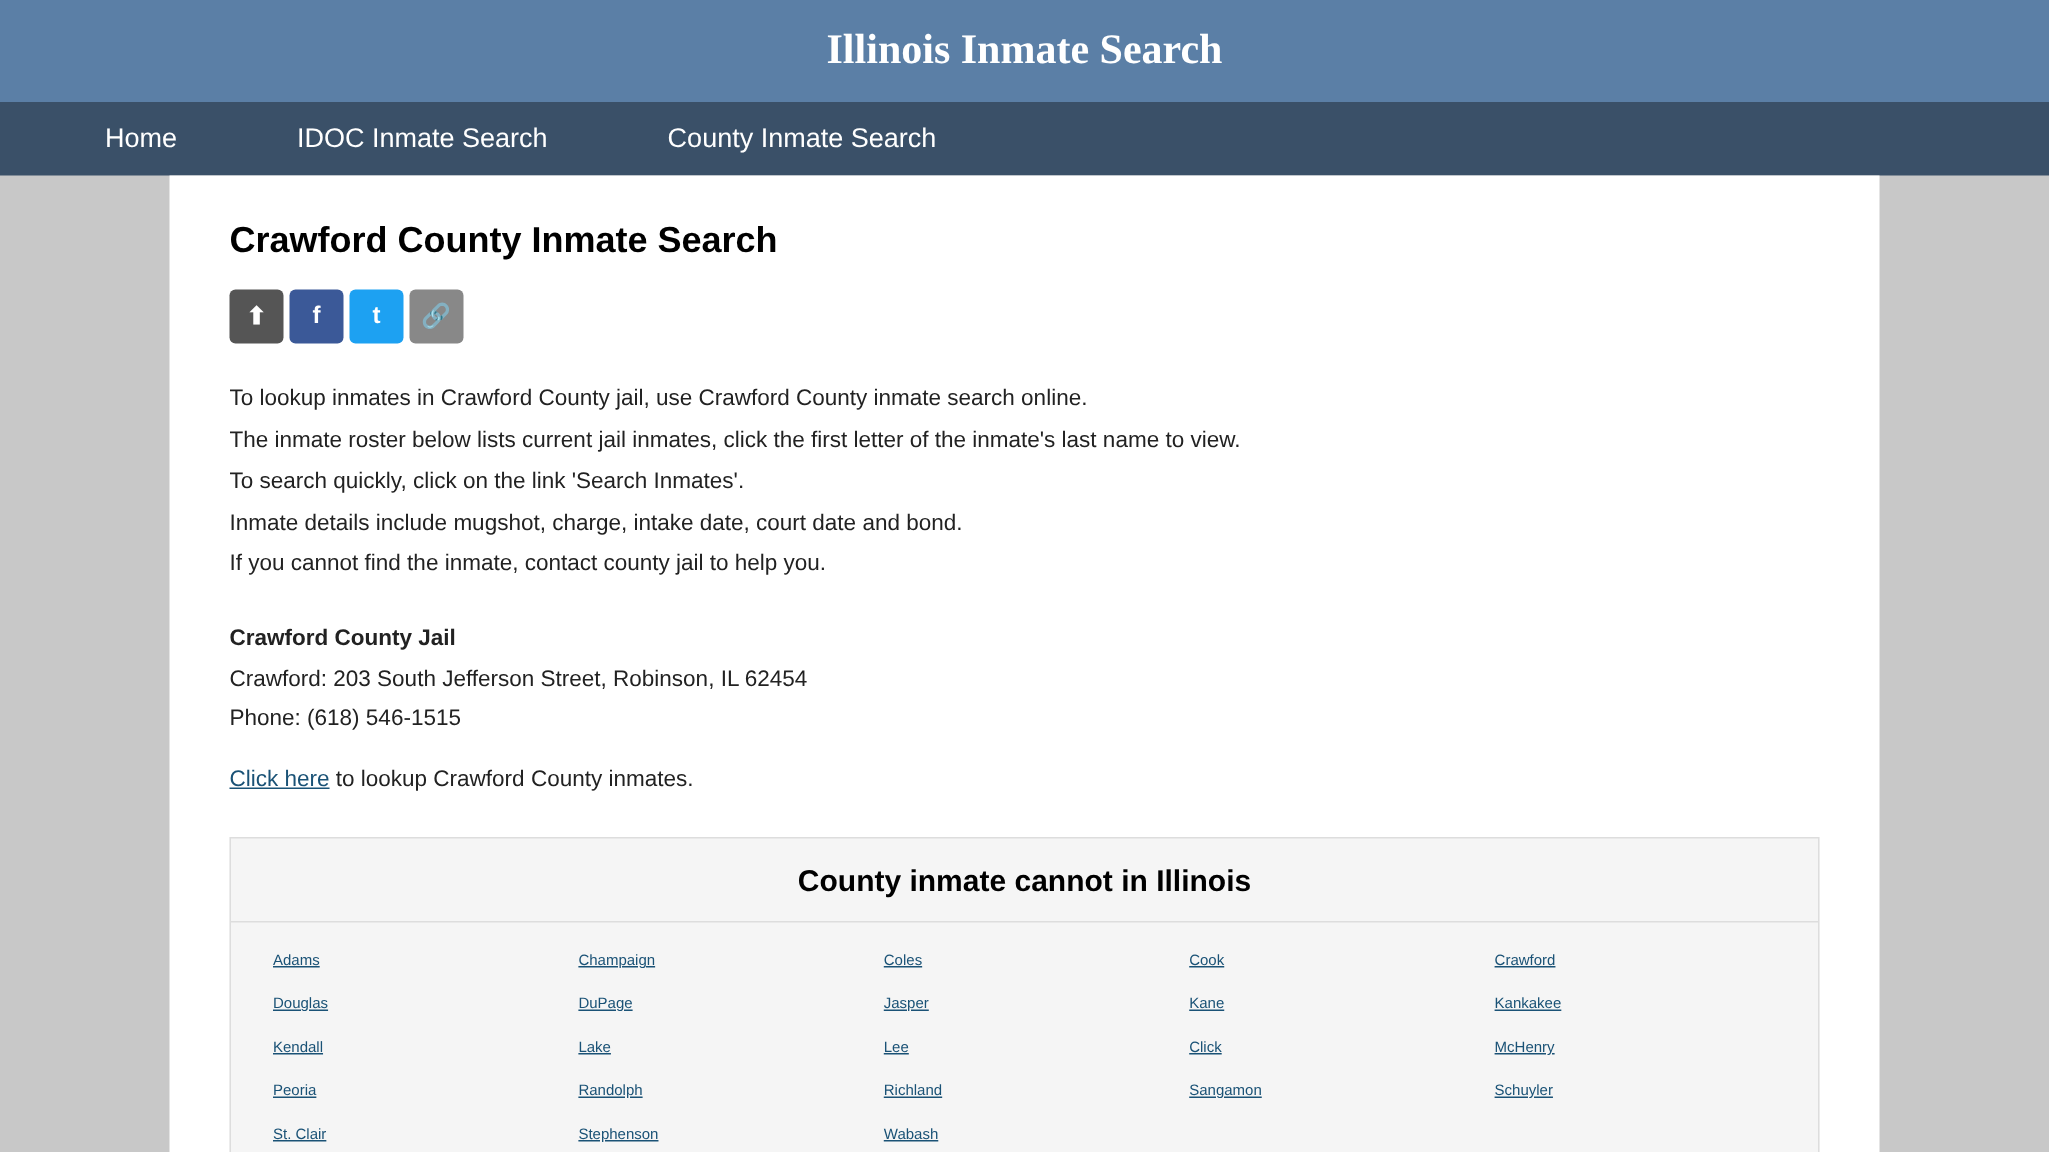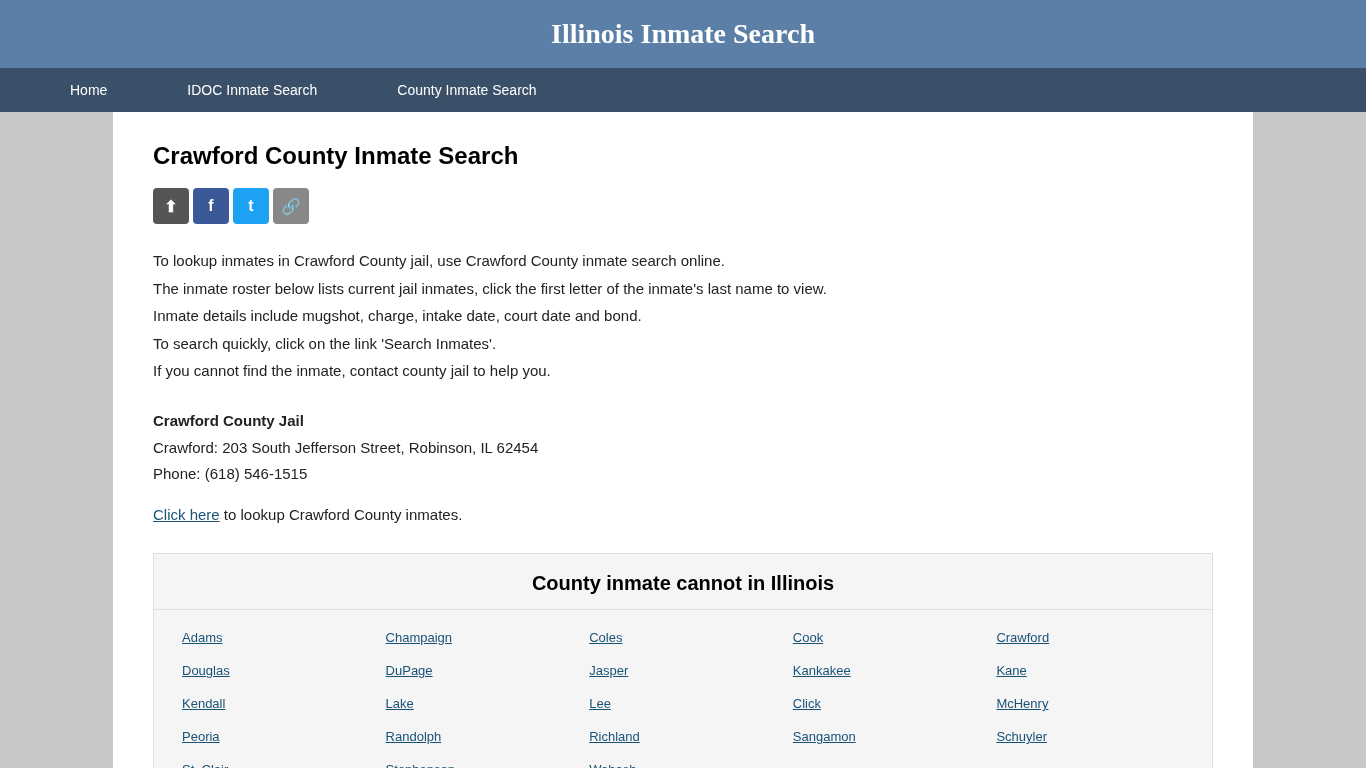--- a/index.html
+++ b/index.html
@@ -28,21 +28,21 @@
     .main-nav {
       background-color: #3a5068;
       display: flex;
       justify-content: flex-start;
       padding: 0 30px;
     }
     .nav-item {
       color: #fff;
       padding: 14px 40px;
       font-family: Arial, sans-serif;
-      font-size: 14px;
+      font-size: 18px;
       cursor: pointer;
       text-decoration: none;
       display: inline-block;
       text-align: right;
     }
     
     .main-content {
       background: #fff;
       margin: 0 auto;
       max-width: 1140px;
@@ -128,21 +128,21 @@
       margin-bottom: 16px;
     }
     .county-grid {
       display: grid;
       grid-template-columns: repeat(5, 1fr);
       padding: 0 20px;
       row-gap: 10px;
     }
     .county-link {
       font-family: Arial, sans-serif;
-      font-size: 13px;
+      font-size: 10px;
       color: #1a5276;
       text-decoration: underline;
       cursor: pointer;
       padding: 4px 8px;
     }
   </style>
 </head>
 <body>
 
 <div id="app">
@@ -163,22 +163,22 @@
     <div class="share-buttons">
       <div class="share-btn share">⬆</div>
       <div class="share-btn facebook">f</div>
       <div class="share-btn twitter">t</div>
       <div class="share-btn link">🔗</div>
     </div>
 
     <div class="description">
       <p>To lookup inmates in Crawford County jail, use Crawford County inmate search online.</p>
       <p>The inmate roster below lists current jail inmates, click the first letter of the inmate's last name to view.</p>
+      <p>To search quickly, click on the link 'Search Inmates'.</p>
       <p>Inmate details include mugshot, charge, intake date, court date and bond.</p>
-      <p>To search quickly, click on the link 'Search Inmates'.</p>
       <p>If you cannot find the inmate, contact county jail to help you.</p>
     </div>
 
     <div class="jail-info">
       <div class="jail-name">Crawford County Jail</div>
       <div>
         <span>Crawford:</span>
         <span>203 South Jefferson Street, Robinson, IL 62454</span>
       </div>
       <div>
@@ -196,22 +196,22 @@
       <div class="county-grid" id="county-grid">
 
       <a class="county-link" href="#">Adams</a>
           <a class="county-link" href="#">Champaign</a>
           <a class="county-link" href="#">Coles</a>
           <a class="county-link" href="#">Cook</a>
           <a class="county-link" href="#">Crawford</a>
           <a class="county-link" href="#">Douglas</a>
           <a class="county-link" href="#">DuPage</a>
           <a class="county-link" href="#">Jasper</a>
+          <a class="county-link" href="#">Kane</a>
           <a class="county-link" href="#">Kankakee</a>
-          <a class="county-link" href="#">Kane</a>
           <a class="county-link" href="#">Kendall</a>
           <a class="county-link" href="#">Lake</a>
           <a class="county-link" href="#">Lee</a>
           <a class="county-link" href="#">Click</a>
           <a class="county-link" href="#">McHenry</a>
           <a class="county-link" href="#">Peoria</a>
           <a class="county-link" href="#">Randolph</a>
           <a class="county-link" href="#">Richland</a>
           <a class="county-link" href="#">Sangamon</a>
           <a class="county-link" href="#">Schuyler</a>

